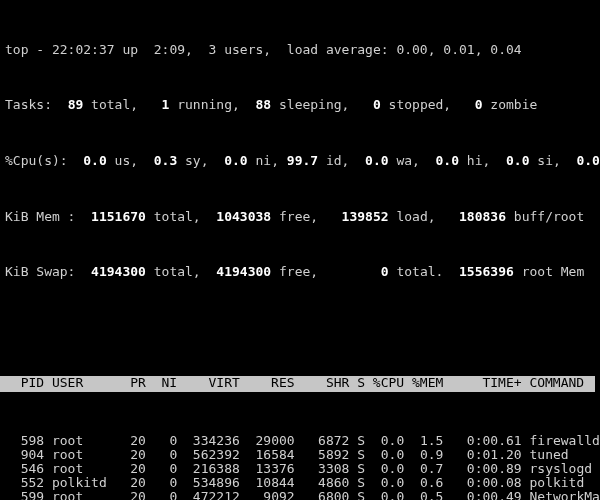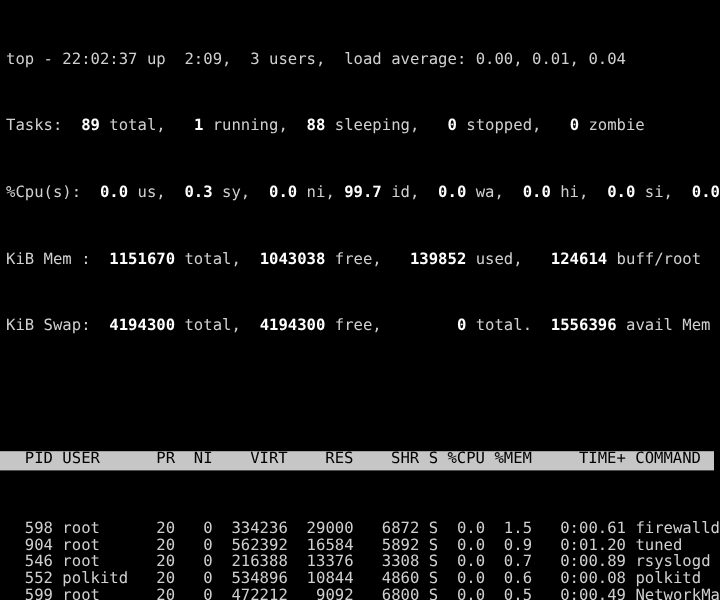--- a/index.html
+++ b/index.html
@@ -51,23 +51,23 @@
 <body>
 
 <div id="terminal">
 
   <div class="line"><span>top</span><span> </span><span>-</span><span> </span><span>22:02:37</span><span> </span><span>up</span><span>  </span><span>2:09,</span><span>  </span><span>3</span><span> </span><span>users,</span><span>  </span><span>load average:</span><span> </span><span>0.00,</span><span> </span><span>0.01,</span><span> </span><span>0.04</span></div>
 
   <div class="line"><span>Tasks:</span><span>  </span><span class="b">89</span><span> </span><span>total,</span><span>   </span><span class="b">1</span><span> </span><span>running,</span><span>  </span><span class="b">88</span><span> </span><span>sleeping,</span><span>   </span><span class="b">0</span><span> </span><span>stopped,</span><span>   </span><span class="b">0</span><span> </span><span>zombie</span></div>
 
   <div class="line"><span>%Cpu(s):</span><span>  </span><span class="b">0.0</span><span> </span><span>us,</span><span>  </span><span class="b">0.3</span><span> </span><span>sy,</span><span>  </span><span class="b">0.0</span><span> </span><span>ni,</span><span> </span><span class="b">99.7</span><span> </span><span>id,</span><span>  </span><span class="b">0.0</span><span> </span><span>wa,</span><span>  </span><span class="b">0.0</span><span> </span><span>hi,</span><span>  </span><span class="b">0.0</span><span> </span><span>si,</span><span>  </span><span class="b">0.0</span><span> </span><span>st</span></div>
 
-  <div class="line"><span>KiB Mem :</span><span>  </span><span class="b">1151670</span><span> </span><span>total,</span><span>  </span><span class="b">1043038</span><span> </span><span>free,</span><span>   </span><span class="b">139852</span><span> </span><span>used,</span><span>   </span><span class="b">124614</span><span> </span><span>buff/root</span></div>
+  <div class="line"><span>KiB Mem :</span><span>  </span><span class="b">1151670</span><span> </span><span>total,</span><span>  </span><span class="b">1043038</span><span> </span><span>free,</span><span>   </span><span class="b">139852</span><span> </span><span>load,</span><span>   </span><span class="b">180836</span><span> </span><span>buff/root</span></div>
 
-  <div class="line"><span>KiB Swap:</span><span>  </span><span class="b">4194300</span><span> </span><span>total,</span><span>  </span><span class="b">4194300</span><span> </span><span>free,</span><span>        </span><span class="b">0</span><span> </span><span>total.</span><span>  </span><span class="b">1556396</span><span> </span><span>avail Mem</span></div>
+  <div class="line"><span>KiB Swap:</span><span>  </span><span class="b">4194300</span><span> </span><span>total,</span><span>  </span><span class="b">4194300</span><span> </span><span>free,</span><span>        </span><span class="b">0</span><span> </span><span>total.</span><span>  </span><span class="b">1556396</span><span> </span><span>root Mem</span></div>
 
   <div class="blank"> </div>
 
   <div class="line hdr">  PID USER      PR  NI    VIRT    RES    SHR S %CPU %MEM     TIME+ COMMAND</div>
 
   <div id="rows"><div class="line prow"><span>  598</span><span> </span><span>root     </span><span> 20</span><span> </span><span>  0</span><span> </span><span> 334236</span><span> </span><span> 29000</span><span> </span><span>  6872</span><span> </span><span>S</span><span> </span><span> 0.0</span><span> </span><span> 1.5</span><span> </span><span>  0:00.61</span><span> </span><span>firewalld</span></div><div class="line prow"><span>  904</span><span> </span><span>root     </span><span> 20</span><span> </span><span>  0</span><span> </span><span> 562392</span><span> </span><span> 16584</span><span> </span><span>  5892</span><span> </span><span>S</span><span> </span><span> 0.0</span><span> </span><span> 0.9</span><span> </span><span>  0:01.20</span><span> </span><span>tuned</span></div><div class="line prow"><span>  546</span><span> </span><span>root     </span><span> 20</span><span> </span><span>  0</span><span> </span><span> 216388</span><span> </span><span> 13376</span><span> </span><span>  3308</span><span> </span><span>S</span><span> </span><span> 0.0</span><span> </span><span> 0.7</span><span> </span><span>  0:00.89</span><span> </span><span>rsyslogd</span></div><div class="line prow"><span>  552</span><span> </span><span>polkitd  </span><span> 20</span><span> </span><span>  0</span><span> </span><span> 534896</span><span> </span><span> 10844</span><span> </span><span>  4860</span><span> </span><span>S</span><span> </span><span> 0.0</span><span> </span><span> 0.6</span><span> </span><span>  0:00.08</span><span> </span><span>polkitd</span></div><div class="line prow"><span>  599</span><span> </span><span>root     </span><span> 20</span><span> </span><span>  0</span><span> </span><span> 472212</span><span> </span><span>  9092</span><span> </span><span>  6800</span><span> </span><span>S</span><span> </span><span> 0.0</span><span> </span><span> 0.5</span><span> </span><span>  0:00.49</span><span> </span><span>NetworkManager</span></div></div>
 
 </div>
 
 </body></html>

